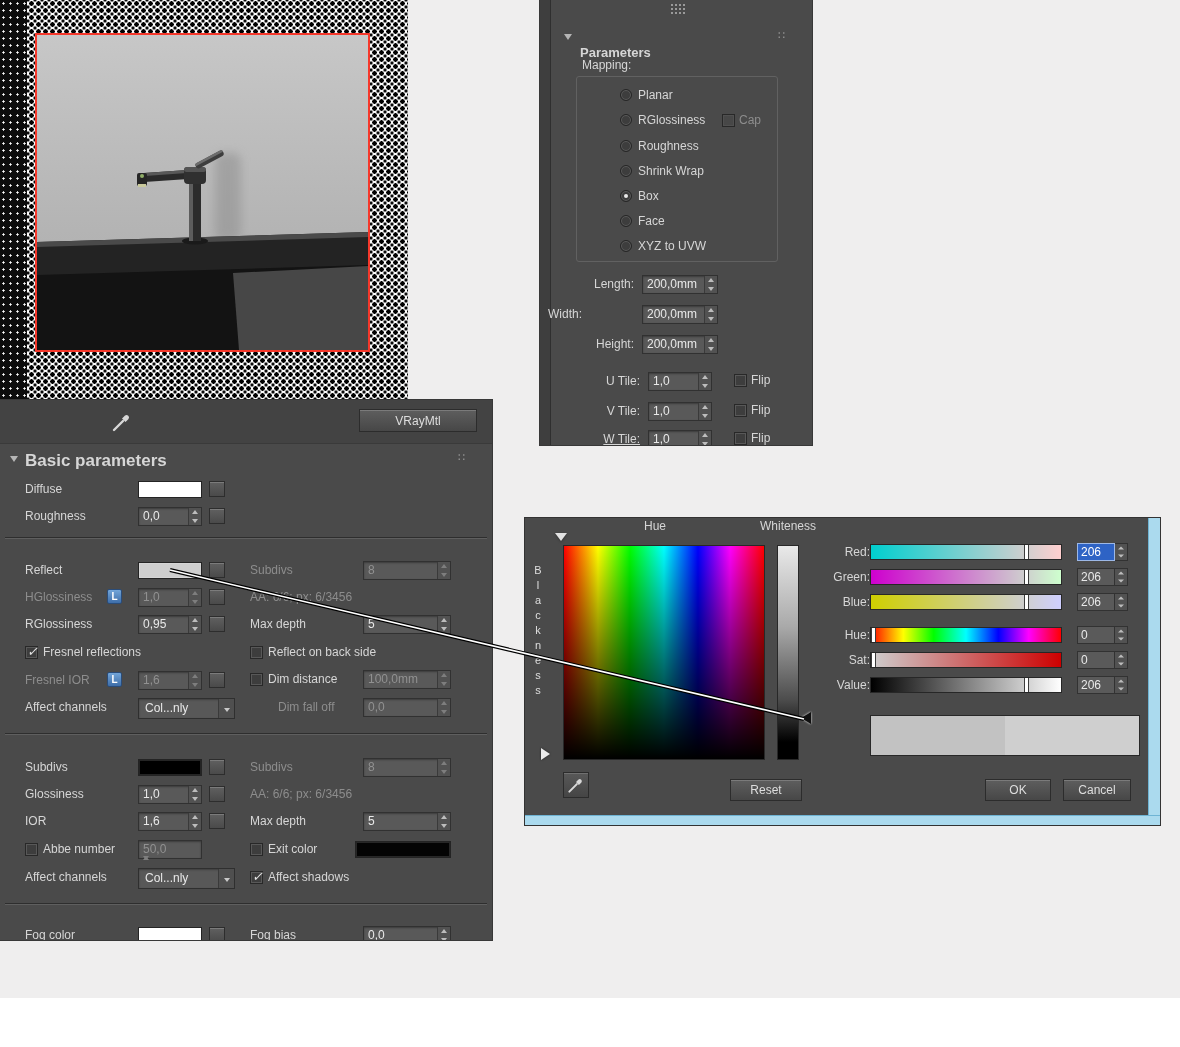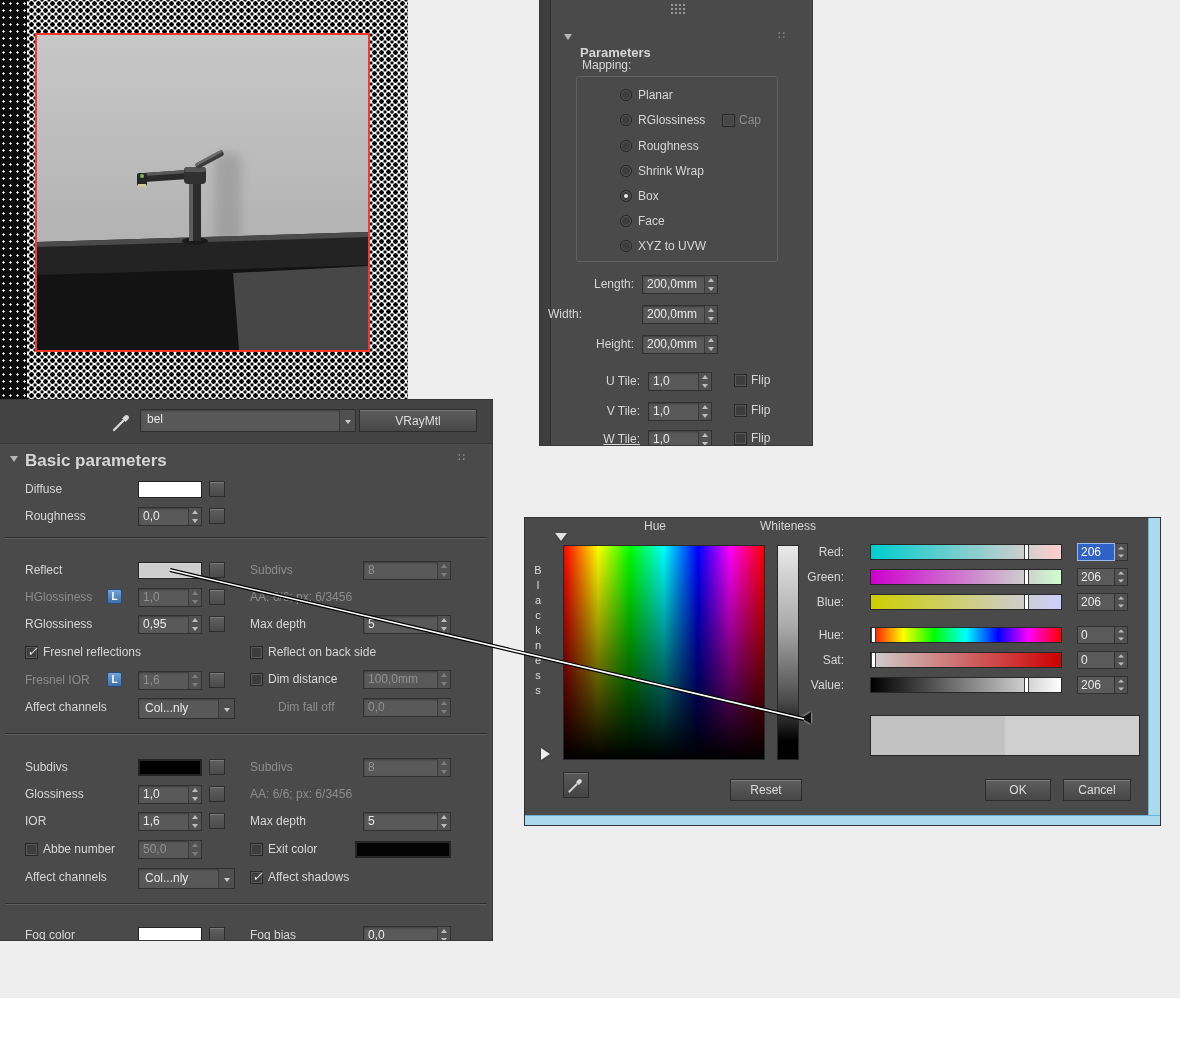--- a/index.html
+++ b/index.html
@@ -104,21 +104,21 @@
   .tri-down { position:absolute; width:0; height:0; border:6px solid transparent;
     border-top:8px solid #e3e3e3; border-bottom:none; filter:drop-shadow(0 1px 1px #333); }
   .tri-right { position:absolute; width:0; height:0; border:6px solid transparent;
     border-left:9px solid #ececec; border-right:none; filter:drop-shadow(0 0 1px #222); }
   .tri-left { position:absolute; width:0; height:0; border:6.5px solid transparent;
     border-right:10px solid #101010; border-left:none; filter:drop-shadow(0 0 1px #f5f5f5); }
   .cs-blackness { position:absolute; left:7px; top:46px; writing-mode:vertical-rl;
     text-orientation:upright; letter-spacing:3px; font-size:11px; color:#dedede; }
 
   .cs-row { position:absolute; left:280px; height:18px; display:flex; align-items:center; }
-  .cs-label { flex:0 0 65px; text-align:right; padding-right:26px; color:#d6d6d6; }
+  .cs-label { flex:0 0 65px; text-align:right; padding-right:0; color:#d6d6d6; }
   .cs-bar { position:relative; width:192px; height:16px; border:1px solid #272727; }
   .bmark { position:absolute; top:0; bottom:0; width:3px; background:#fff;
     box-shadow:-1px 0 0 #3c3c3c, 1px 0 0 #3c3c3c; }
   .bar-red   { background:linear-gradient(to right,#00cece,#ffcece); }
   .bar-green { background:linear-gradient(to right,#ce00ce,#ceffce); }
   .bar-blue  { background:linear-gradient(to right,#cece00,#ceceff); }
   .bar-hue   { background:linear-gradient(to right,#f00,#ff0 17%,#0f0 33%,#0ff 50%,#00f 67%,#f0f 83%,#f00); }
   .bar-sat   { background:linear-gradient(to right,#cecece,#ce0000); }
   .bar-val   { background:linear-gradient(to right,#000,#fff); }
   .cs-field { width:38px; height:18px; margin-left:15px; background:#5a5a5a;
@@ -293,24 +293,20 @@
 <div class="panel mat">
   <div class="mat-head"></div>
 
   <span class="abs" style="left:110px; top:10px;">
     <svg width="24" height="24" viewBox="0 0 24 24">
       <path d="M4 20 L13 11" stroke="#d8d8d8" stroke-width="2.4" stroke-linecap="round" fill="none"></path>
       <path d="M12 8.5 L15.5 12 L18.5 9 A2.5 2.5 0 0 0 15 5.5 Z" fill="#d8d8d8"></path>
     </svg>
   </span>
 
-  <span class="dd" style="left:140px; top:9px; width:216px; height:23px;">
-    <span class="ddv">bel</span>
-    <span class="dda"></span>
-  </span>
 
   <span class="btn3d" style="left:359px; top:9px; width:118px; height:23px;">
     <span>VRayMtl</span>
   </span>
 
   <i class="rarrow" style="left:10px; top:56px;"></i>
   <span class="t bold" style="left:25px; top:51px; font-size:17px;">Basic parameters</span>
   <span class="grip" style="left:458px; top:51px;">∷</span>
 
   <span class="t" style="left:25px; top:82px;">Diffuse</span>
@@ -448,21 +444,21 @@
   <span class="field" style="left:363px; top:412px; width:88px;">
     <span class="fval">5</span>
     <span class="spin">
         <i class="su"></i>
         <i class="sd"></i>
       </span>
   </span>
 
   <i class="cb" style="left:25px; top:443px;"></i>
   <span class="t" style="left:43px; top:442px;">Abbe number</span>
-  <span class="field fdis" style="left:138px; top:440px; width:64px;">
+  <span class="field fdis" style="left:138px; top:440px; width:64px;flex-direction:column;">
     <span class="fval">50,0</span>
     <span class="spin">
         <i class="su"></i>
         <i class="sd"></i>
       </span>
   </span>
   <i class="cb" style="left:250px; top:443px;"></i>
   <span class="t" style="left:268px; top:442px;">Exit color</span>
   <i class="swatch" style="left:355px; top:441px; width:96px; background:#040404;"></i>
 

